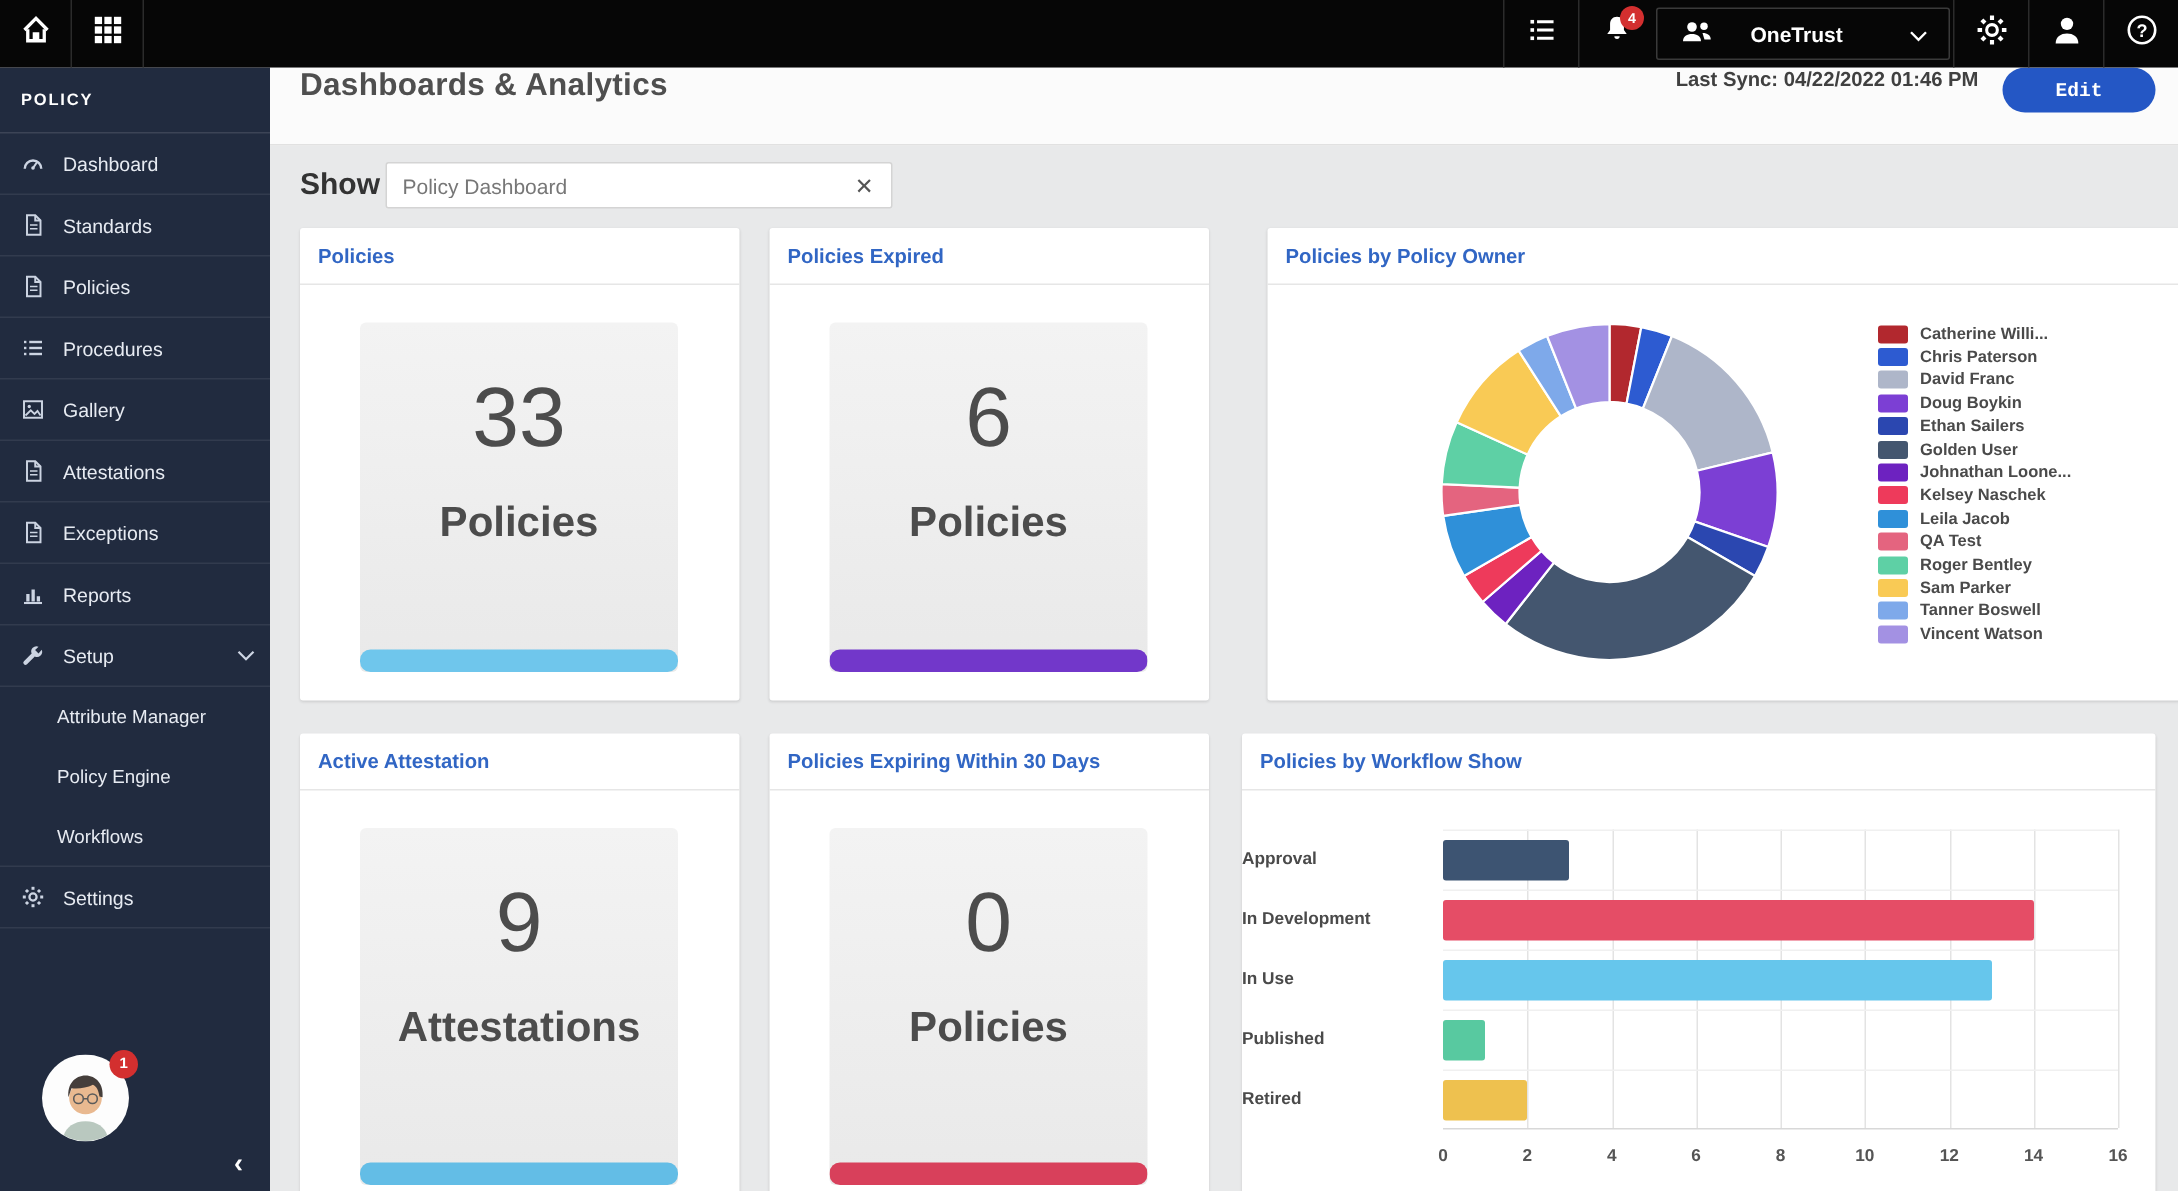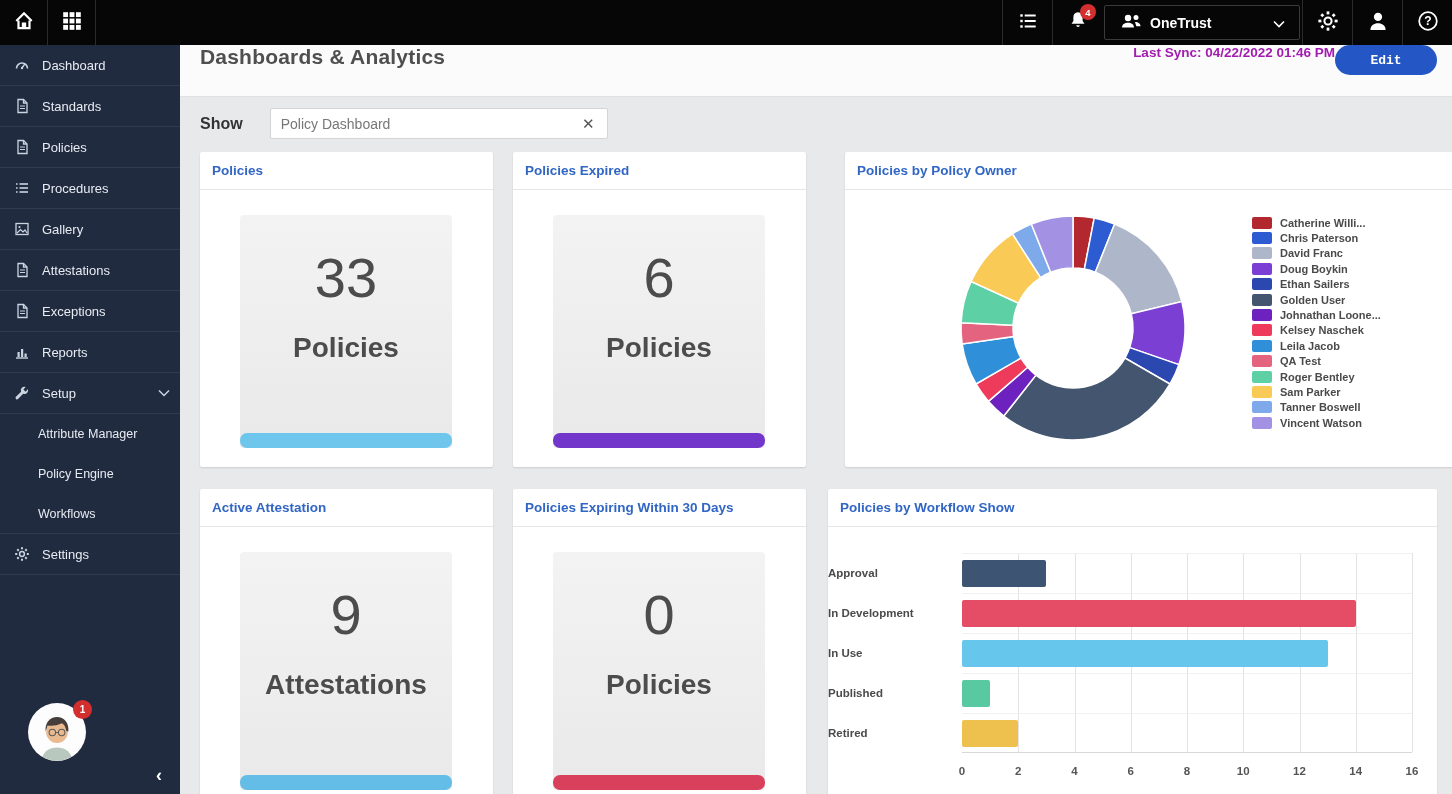--- a/index.html
+++ b/index.html
@@ -8,21 +8,21 @@
 
   
   .topbar { position:absolute; left:0; top:0; width:1452px; height:45px;
             background:#060606; display:flex; align-items:stretch; z-index:30; }
   .tb-btn { width:48px; display:flex; align-items:center; justify-content:center;
             border-right:1px solid #2b2b2b; cursor:pointer; position:relative; }
   .tb-btn svg { width:22px; height:22px; }
   .tb-spacer { flex:1; }
   .tb-right { display:flex; align-items:stretch; }
   .tb-right .tb-btn { border-left:1px solid #2b2b2b; border-right:none; width:50px; }
-  .tb-org { display:flex; align-items:center; gap:7px; padding:0 14px; margin:5px 2px;
+  .tb-org { display:flex; align-items:center; gap:24px; padding:0 14px; margin:5px 2px;
             border:1px solid #3a3a3a; border-radius:2px; color:#fff; font-size:14px;
             font-weight:700; cursor:pointer; width:196px; }
   .tb-org .org-label { flex:1; }
   .badge { position:absolute; top:4px; right:6px; min-width:16px; height:16px;
            background:#d32f2f; border-radius:8px; color:#fff; font-size:9.5px;
            font-weight:700; display:flex; align-items:center; justify-content:center;
            padding:0 3px; }
 
   
   .sidebar { position:absolute; left:0; top:45px; width:180px; height:749px;
@@ -48,28 +48,28 @@
   .sb-collapse { position:absolute; right:18px; bottom:10px; color:#fff; font-size:18px;
                  font-weight:700; cursor:pointer; line-height:18px; }
 
   
   .main { position:absolute; left:180px; top:45px; width:1272px; height:749px;
           background:#e8e9ea; overflow:hidden; }
   .page-header { position:absolute; left:0; top:0; width:1272px; height:52px;
                  background:#fbfbfb; border-bottom:1px solid #e1e1e1;
                  display:flex; padding:0 15px 0 20px; }
   .page-title { font-size:21px; color:#4f4f4f; letter-spacing:.2px; }
-  .last-sync { margin-left:auto; font-size:13.5px; font-weight:700; color:#a21caf;
-               }
+  .last-sync { margin-left:auto; font-size:13.5px; font-weight:700; color:#404040;
+               margin-right:16px; }
   .edit-btn { width:102px; height:30px; border:none; border-radius:15px; background:#2457c5;
               color:#fff; font-size:13px; font-weight:700; cursor:pointer;
               font-family:Liberation Mono, monospace; }
 
   .filter-row { position:absolute; left:20px; top:63px; display:flex; align-items:center; }
-  .show-label { font-size:16px; font-weight:700; color:#333; margin-right:27px; }
+  .show-label { font-size:20px; font-weight:700; color:#333; margin-right:4px; }
   .show-box { width:338px; height:31px; background:#fff; border:1px solid #d4d4d4;
               border-radius:2px; display:flex; align-items:center; padding:0 10px; }
   .show-box input { flex:1; border:none; outline:none; font-size:14px; color:#777;
                     font-family:"Liberation Sans", sans-serif; background:transparent; }
   .clear-x { color:#555; font-size:15px; cursor:pointer; padding:0 2px; }
 
   
   .card { position:absolute; background:#fff; border-radius:2px;
           box-shadow:0 1px 2px rgba(0,0,0,.12); }
   .card-hd { height:38px; display:flex; align-items:center; padding:0 12px;
@@ -192,20 +192,21 @@
     <div class="tb-btn">
       <span><svg viewBox="0 0 20 20" width="22" height="22">
             <circle cx="10" cy="10" r="8" fill="none" stroke="#fff" stroke-width="1.6"></circle>
             <text x="10" y="14" text-anchor="middle" font-size="11" font-weight="bold" fill="#fff" font-family="Liberation Sans, sans-serif">?</text>
           </svg></span>
     </div>
   </div>
 </div>
 
 <aside class="sidebar">
+  <div class="sb-header">POLICY</div>
   <nav id="sb-nav">
       <div class="sb-item">
         <span class="sb-ico">
           <svg viewBox="0 0 16 16">
             <path d="M2.5 11.5a5.5 5.5 0 0 1 11 0" fill="none" stroke="currentColor" stroke-width="1.6"></path>
             <line x1="8" y1="11" x2="11.2" y2="6.4" stroke="currentColor" stroke-width="1.4"></line>
             <circle cx="8" cy="11" r="1.2" fill="currentColor"></circle>
           </svg>
         </span>
         <span class="sb-label">Dashboard</span>

